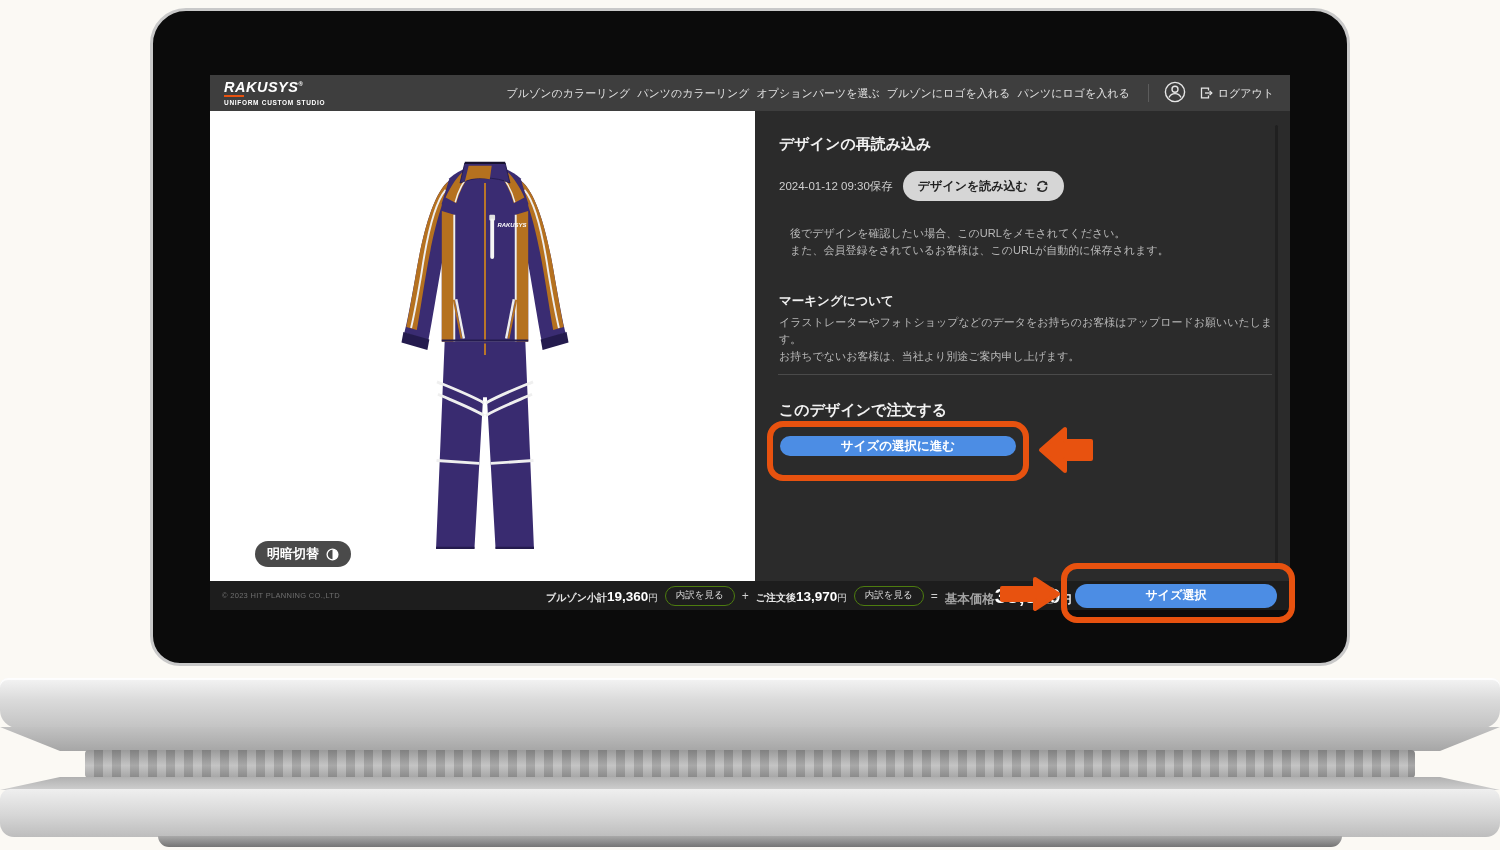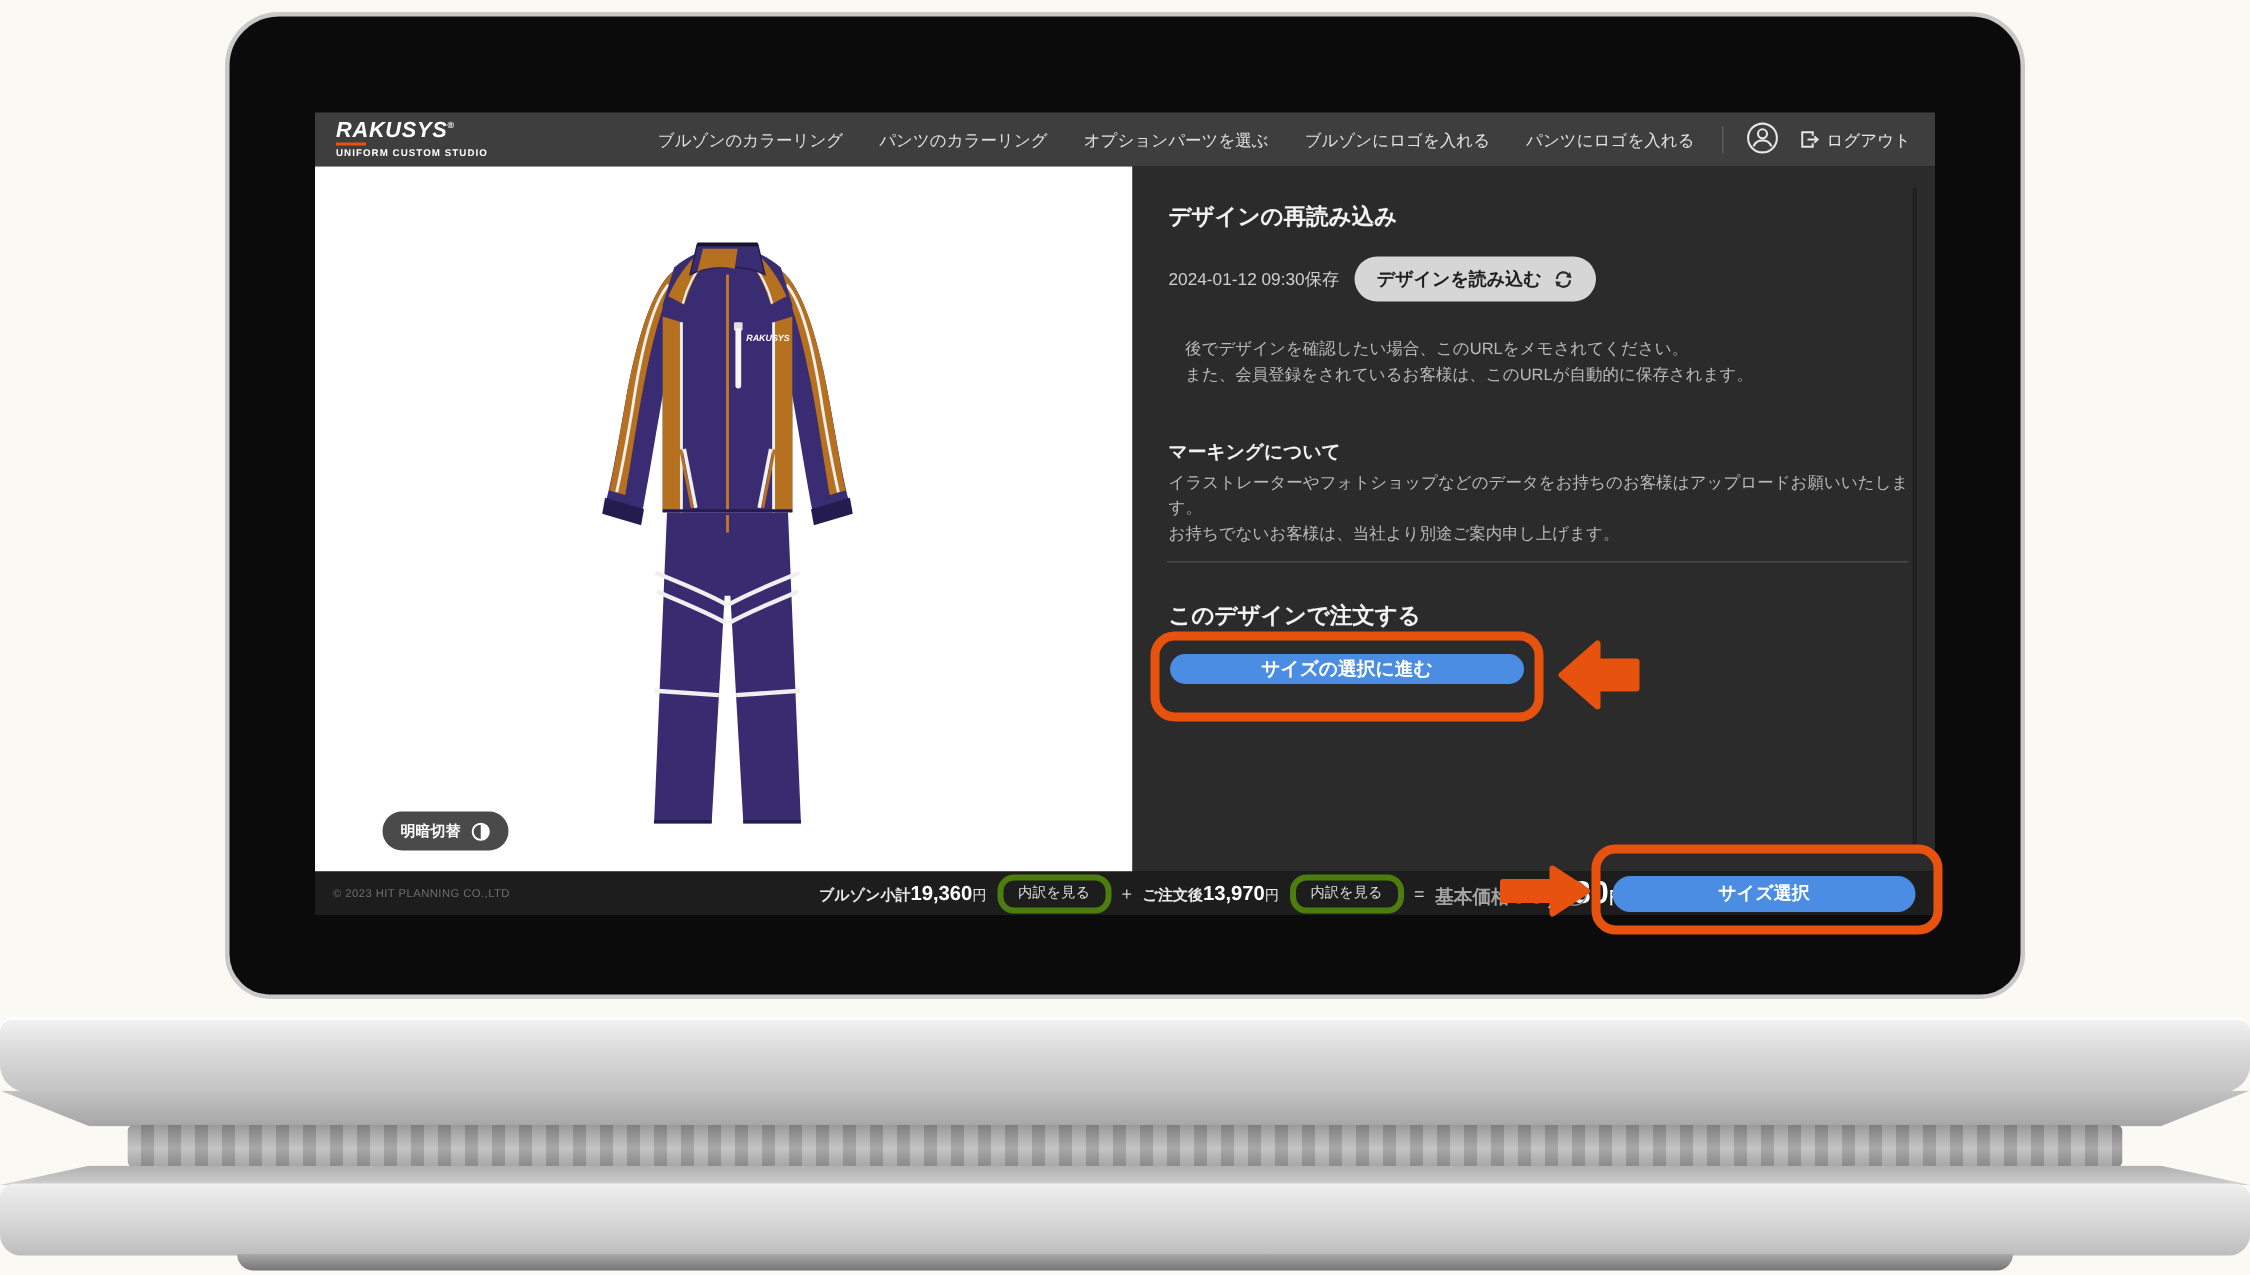--- a/index.html
+++ b/index.html
@@ -33,33 +33,33 @@
   .app { position:absolute; left:57px; top:64px; width:1080px; height:535px; overflow:visible; }
 
   
   .app-header { height:36px; background:#3E3E3E; display:flex; align-items:center;
     padding:0 16px 0 14px; }
   .brand { display:flex; flex-direction:column; line-height:1; }
   .brand-row { font-size:14.5px; font-weight:bold; font-style:italic; letter-spacing:.5px; color:#fff; }
   .brand-mark { font-size:6px; font-style:normal; vertical-align:super; }
   .logo-accent { width:20px; height:2px; background:#E8520F; margin-top:1px; }
   .brand-sub { font-size:6.5px; font-weight:bold; letter-spacing:.7px; color:#fff; margin-top:3px; }
-  .main-nav { margin-left:auto; display:flex; gap:24px; white-space:nowrap; }
+  .main-nav { margin-left:auto; display:flex; gap:7px; white-space:nowrap; }
   .nav-item { font-size:11px; color:#E2E2E2; cursor:pointer; }
   .header-divider { width:1px; height:18px; background:#5c5c5c; margin:0 14px 0 18px; }
   .account-btn { background:none; border:none; cursor:pointer; width:24px; height:24px; padding:0; }
   .logout-btn { background:none; border:none; cursor:pointer; display:flex; align-items:center;
     gap:5px; margin-left:12px; font-size:11px; color:#E6E6E6; font-family:inherit; }
 
   
   .app-main { height:470px; display:flex; }
   .design-canvas { width:545px; background:#fff; position:relative; }
   .suit { position:absolute; left:155px; top:26px; width:240px; height:432px; }
   .brightness-toggle { position:absolute; left:45px; bottom:14px; height:26px; padding:0 12px;
-    background:#4A4A4A; border:none; border-radius:14px; color:#fff; font-size:10px; font-weight:bold;
+    background:#4A4A4A; border:none; border-radius:14px; color:#fff; font-size:13px; font-weight:bold;
     display:flex; align-items:center; gap:7px; cursor:pointer; font-family:inherit; }
 
   .settings-panel { width:535px; background:#2B2B2B; position:relative; color:#ddd; }
   .reload-title { position:absolute; left:24px; top:24px; font-size:15px; font-weight:bold; color:#F2F2F2; }
   .saved-row { position:absolute; left:24px; top:60px; display:flex; align-items:center; }
   .saved-at { font-size:11.5px; color:#CFCFCF; margin-right:10px; }
   .load-btn { height:30px; padding:0 15px; background:#D6D6D6; border:none; border-radius:15px;
     color:#1F1F1F; font-size:12px; font-weight:bold; display:inline-flex; align-items:center;
     gap:7px; cursor:pointer; font-family:inherit; }
   .url-note { position:absolute; left:24px; top:114px; font-size:11px; line-height:1.55; color:#B9B9B9; }
@@ -79,21 +79,21 @@
 
   
   .app-footer { height:29px; background:#1D1D1D; position:relative; }
   .copyright { position:absolute; left:12px; top:0; line-height:29px; font-size:7.5px;
     letter-spacing:.3px; color:#6F6F6F; }
   .price-summary { position:absolute; left:336px; top:0; height:29px; display:flex;
     align-items:center; gap:7px; white-space:nowrap; }
   .plabel { font-size:10px; color:#E9E9E9;font-weight:bold; }
   .pnum { font-size:13.5px; font-weight:bold; color:#fff; }
   .pyen { font-size:9.5px; color:#E9E9E9; }
-  .breakdown-btn { font-size:9.5px; padding:2.5px 10px; border:4px solid #4d7c0f; border-radius:11px;
+  .breakdown-btn { font-size:9.5px; padding:2.5px 10px; border:1px solid #4d7c0f; border-radius:11px;
     color:#DCDCDC; background:transparent; cursor:pointer; font-family:inherit; }
   .op { font-size:12px; color:#CFCFCF; }
   .blabel { font-size:12.5px; font-weight:bold; color:#a3a3a3; }
   .bnum { font-size:21px; font-weight:bold; color:#fff; letter-spacing:.3px; }
   .byen { font-size:11px; font-weight:bold; color:#fff; }
   .help-btn { position:absolute; left:831px; top:6px; width:17px; height:17px; border-radius:50%;
     border:1.5px solid #8A8A8A; background:transparent; color:#ABABAB; font-size:10px; font-weight:bold;
     line-height:13px; text-align:center; cursor:pointer; padding:0; font-family:inherit; }
   .arrow-right { position:absolute; left:789px; top:-6px; z-index:7; }
   .size-btn { position:absolute; left:865px; top:2.5px; width:202px; height:24px; border:none;

